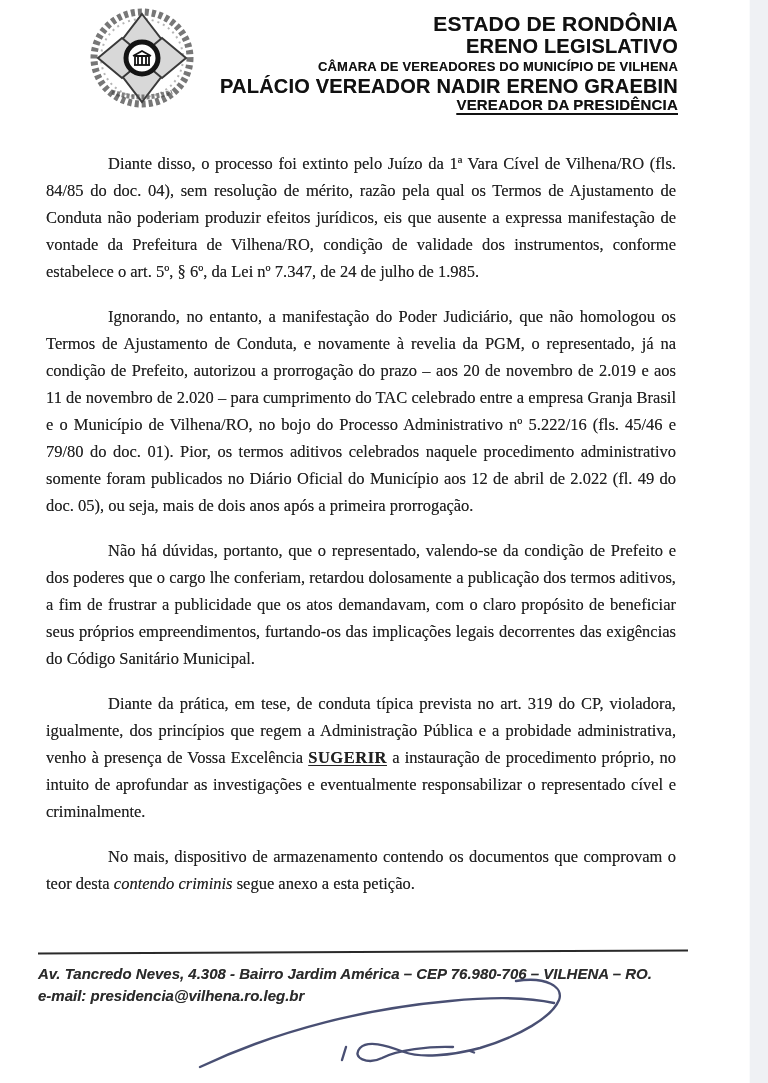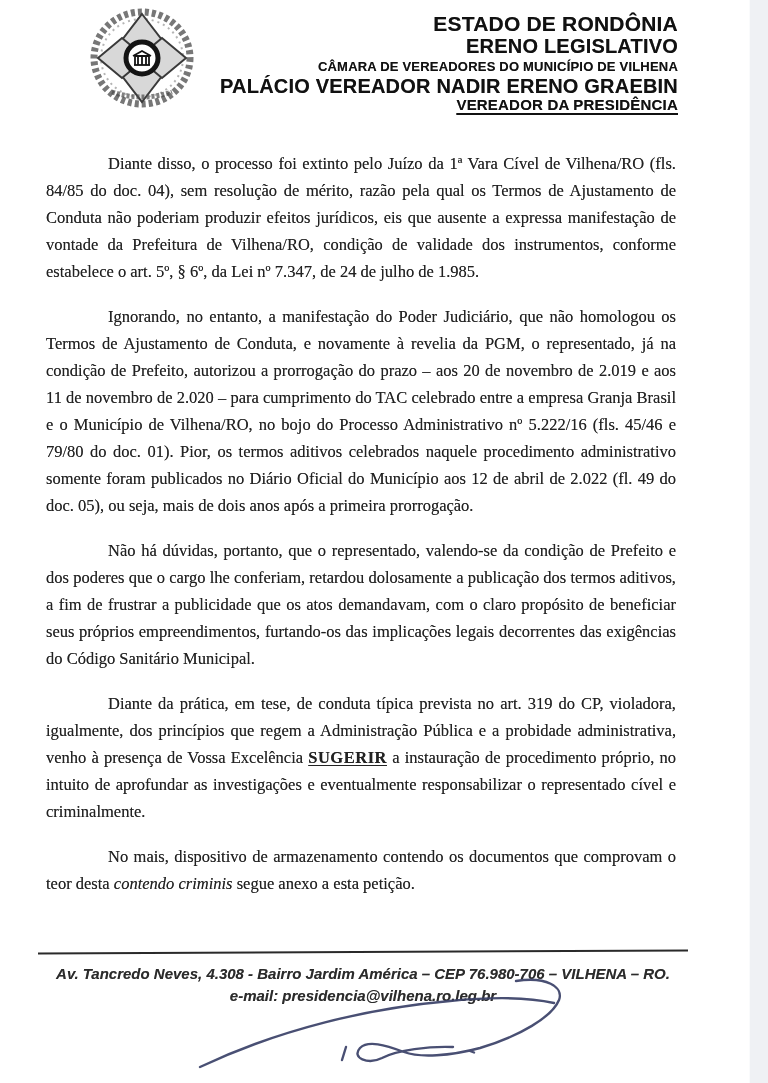--- a/index.html
+++ b/index.html
@@ -65,21 +65,20 @@
   }
   .latin-italic{font-style:italic;}
   
   .footer-rule{
     position:absolute;top:951px;left:38px;width:650px;height:0;
     border-top:2px solid #2a2a2a;
     transform:rotate(-0.25deg);
   }
   .doc-footer{
     position:absolute;top:963px;left:38px;width:650px;
-    text-align:center;
     font-family:"Liberation Sans", sans-serif;
     font-style:italic;
     font-weight:bold;
     font-size:15px;line-height:22px;
     color:#2b2b2b;
     text-shadow:0 0 0.4px rgba(20,20,20,.4);
   }
   .footer-line{white-space:nowrap;}
   
   .signature{

